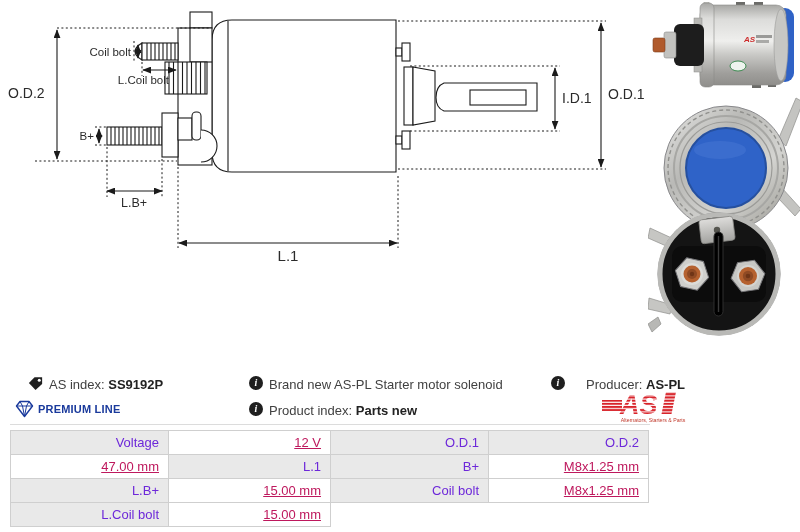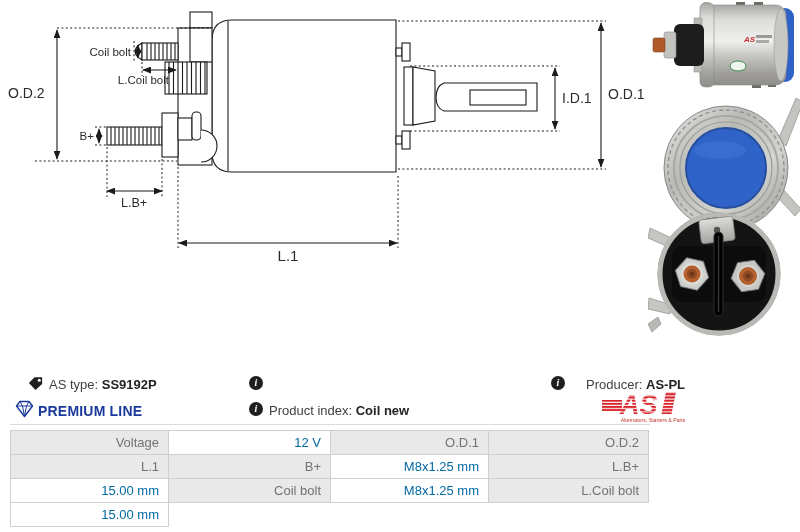--- a/index.html
+++ b/index.html
@@ -4,32 +4,32 @@
 <style>
   html,body{margin:0;padding:0;background:#fff;}
   #screen{position:relative;width:800px;height:532px;background:#ffffff;overflow:hidden;
           font-family:"Liberation Sans",sans-serif;color:#3e3e3e;}
   .abs{position:absolute;}
   
   #drawing{left:0;top:85;width:650px;height:270px;}
   
   .info-text{font-size:13px;color:#414141;white-space:nowrap;}
   .info-text b{color:#222;}
-  .premium{font-size:14px;font-weight:bold;color:#1a3a9c;letter-spacing:.2px;}
+  .premium{font-size:11px;font-weight:bold;color:#1a3a9c;letter-spacing:.2px;}
   .ico-info{display:inline-block;width:14px;height:14px;border-radius:50%;background:#1f1f1f;
             color:#fff;text-align:center;font:bold italic 10px/14px "Liberation Serif",serif;}
   .divider{left:10px;top:424px;width:640px;height:1px;background:#dcdcdc;}
   
   #spec-table{left:10px;top:430px;display:grid;grid-template-columns:158px 162px 158px 160px;
               grid-auto-rows:24px;border-top:1px solid #cfcfcf;border-left:1px solid #cfcfcf;
               font-size:13px;line-height:24px;}
   #spec-table div{border-right:1px solid #cfcfcf;border-bottom:1px solid #cfcfcf;
                   text-align:right;padding-right:9px;overflow:hidden;}
-  .t-label{background:#e9e9e9;color:#737373;}
-  .t-value{background:#ffffff;color:#0369a1;}
+  .t-label{background:#e9e9e9;color:#6d28d9;}
+  .t-value{background:#ffffff;color:#be185d;text-decoration:underline;}
   
   #as-logo{left:598px;top:390px;width:110px;height:34px;}
   svg{display:block;}
   text{font-family:"Liberation Sans",sans-serif;}
 </style>
 </head>
 <body>
 
 <div id="screen">
 
@@ -196,37 +196,38 @@
       <circle cx="100" cy="64" r="9" fill="#b5612f"></circle>
       <circle cx="100" cy="64" r="5.2" fill="#8f4a24"></circle>
       <circle cx="100" cy="64" r="2.3" fill="#6f3517"></circle>
     </g>
   </svg>
 
   <svg class="abs" style="left:27px;top:375px" width="17" height="16" viewBox="0 0 18 16">
     <polygon points="2,8 8,2 16,2 16,9 9,15.5 2,8" fill="#1f1f1f"></polygon>
     <circle cx="13" cy="5" r="1.6" fill="#fff"></circle>
   </svg>
-  <span class="info-text abs" style="left:49px;top:377px"><span>AS type:</span>&nbsp;<b>SS9192P</b></span>
+  <span class="info-text abs" style="left:49px;top:377px"><span>AS index:</span>&nbsp;<b>SS9192P</b></span>
 
   <span class="ico-info abs" style="left:249px;top:376px">i</span>
+  <span class="info-text abs" style="left:269px;top:377px">Brand new AS-PL Starter motor solenoid</span>
 
   <span class="ico-info abs" style="left:551px;top:376px">i</span>
   <span class="info-text abs" style="left:586px;top:377px"><span>Producer:</span>&nbsp;<b>AS-PL</b></span>
 
   <svg class="abs" style="left:15px;top:400px" width="19" height="18" viewBox="0 0 19 18">
     <g fill="none" stroke="#1a3a9c" stroke-width="1.4" stroke-linejoin="round">
       <polygon points="5,1.5 14,1.5 17.5,6 9.5,16.5 1.5,6"></polygon>
       <path d="M1.5,6 H17.5 M5,1.5 L7.5,6 L9.5,16.5 M14,1.5 L11.5,6 L9.5,16.5" stroke-width="1"></path>
     </g>
   </svg>
   <span class="premium abs" style="left:38px;top:403px">PREMIUM LINE</span>
 
   <span class="ico-info abs" style="left:249px;top:402px">i</span>
-  <span class="info-text abs" style="left:269px;top:403px"><span>Product index:</span>&nbsp;<b>Coil new</b></span>
+  <span class="info-text abs" style="left:269px;top:403px"><span>Product index:</span>&nbsp;<b>Parts new</b></span>
 
   <svg id="as-logo" class="abs" viewBox="0 0 110 34">
     <defs>
       <pattern id="lgs" patternUnits="userSpaceOnUse" width="110" height="3.2">
         <rect width="110" height="2.1" fill="#d8232a"></rect>
       </pattern>
     </defs>
     <rect x="4" y="10" width="20" height="11" fill="url(#lgs)"></rect>
     <text x="22" y="24" font-size="27" font-weight="bold" font-style="italic" fill="url(#lgs)">AS</text>
     <path d="M68,2 h10 l-4.5,22 h-10 z" fill="url(#lgs)"></path>
@@ -234,20 +235,21 @@
   </svg>
 
   <div class="divider abs"></div>
 
   <div id="spec-table" class="abs">
     <div class="t-label">Voltage</div>
     <div class="t-value">12 V</div>
     <div class="t-label">O.D.1</div>
 
     <div class="t-label">O.D.2</div>
+    <div class="t-value">47.00 mm</div>
     <div class="t-label">L.1</div>
 
     <div class="t-label">B+</div>
     <div class="t-value">M8x1.25 mm</div>
     <div class="t-label">L.B+</div>
     <div class="t-value">15.00 mm</div>
 
     <div class="t-label">Coil bolt</div>
     <div class="t-value">M8x1.25 mm</div>
     <div class="t-label">L.Coil bolt</div>

